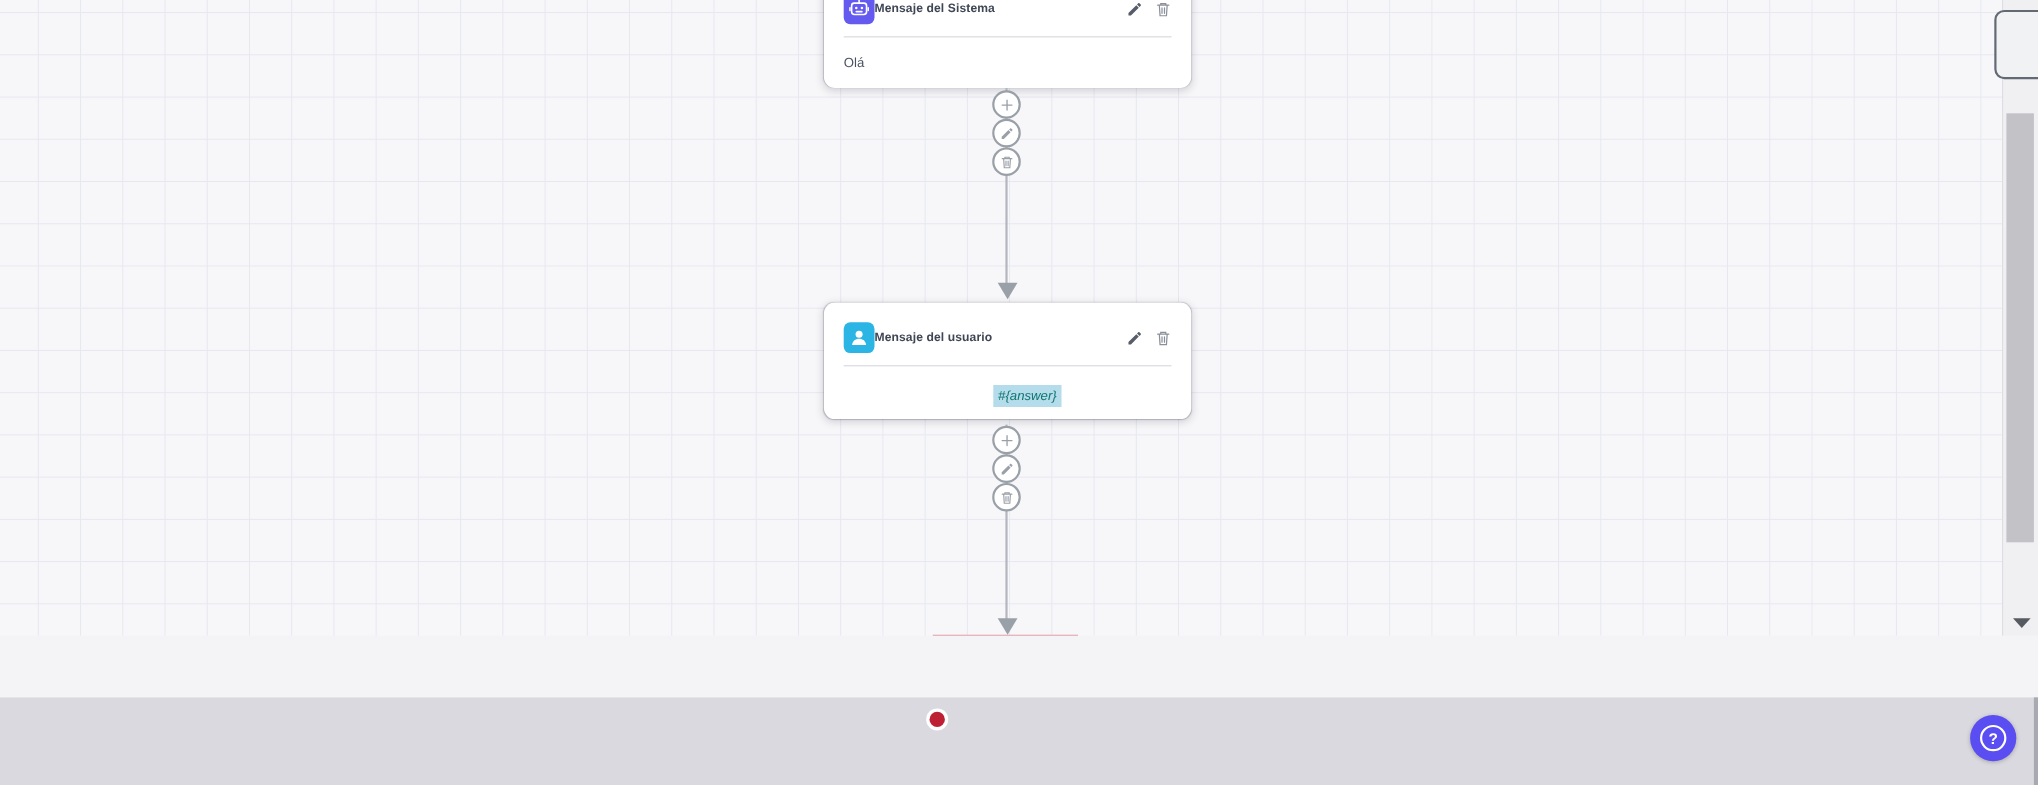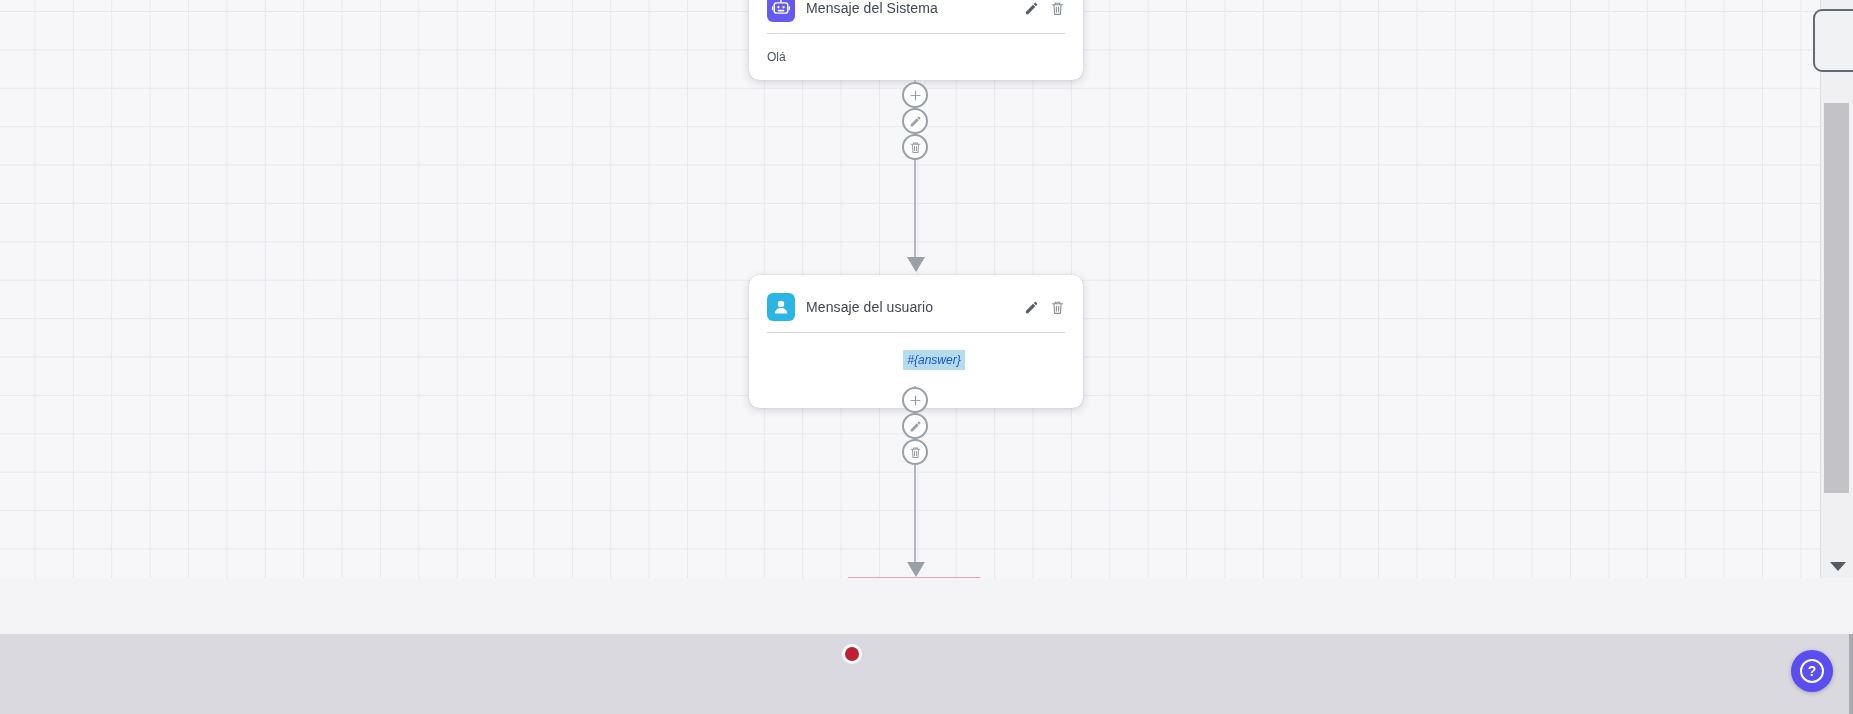--- a/index.html
+++ b/index.html
@@ -19,26 +19,26 @@
   }
 
   
   .node {
     position:absolute; left:749px; width:334px; background:#ffffff;
     border-radius:10px; box-shadow:0 2px 8px rgba(40,40,60,.18), 0 0 1px rgba(40,40,60,.25);
   }
   .node-header { display:flex; align-items:center; padding:18px 18px 11px 18px; }
   .node-icon { width:28px; height:28px; border-radius:6px; display:flex; align-items:center; justify-content:center; flex:0 0 28px; }
   .node-icon svg { width:22px; height:22px; }
-  .node-title { margin-left:11px; font-size:14px; font-weight:normal; color:#3f4654; letter-spacing:.1px; }
+  .node-title { font-size:11px; font-weight:bold; color:#3f4654; letter-spacing:.1px; }
   .node-actions { margin-left:auto; display:flex; align-items:center; gap:11px; }
   .node-actions .act { width:15px; height:15px; cursor:pointer; display:flex; align-items:center; justify-content:center; }
   .node-divider { height:1px; background:#d6d8dd; margin:0 18px; }
   .node-body { padding:0 18px; display:flex; align-items:center; font-size:12px; color:#4a5160; }
-  .hl { background:#b4dcea; font-style:italic; color:#1d4ed8; padding:3px 4px;margin-left:36px; }
+  .hl { background:#b4dcea; font-style:italic; color:#0f766e; padding:3px 4px;margin-left:36px; }
 
   
   .cline { position:absolute; width:2px; background:#b3b6bd; left:914px; }
   .arrowhead { position:absolute; left:907px; width:0; height:0;
     border-left:9px solid transparent; border-right:9px solid transparent; border-top:15px solid #9aa0a8; }
   .cbtn {
     position:absolute; left:902px; width:26px; height:26px; border-radius:50%;
     background:#fff; border:2px solid #9aa0a8; color:#9aa0a8;
     display:flex; align-items:center; justify-content:center; cursor:pointer;
   }
@@ -128,21 +128,21 @@
       <svg viewBox="0 0 16 16" fill="currentColor">
           <path d="M2 11.6V14h2.4L12 6.4 9.6 4 2 11.6zM13.9 4.5c.3-.3.3-.8 0-1.1l-1.3-1.3c-.3-.3-.8-.3-1.1 0l-1.2 1.2 2.4 2.4 1.2-1.2z"></path>
         </svg>
     </div>
     <div class="cbtn" style="top:134px;">
       <svg viewBox="0 0 16 16" fill="none" stroke="currentColor" stroke-width="1.3" stroke-linecap="round">
           <path d="M2.6 4h10.8M5.6 4V2.4h4.8V4M4.2 4l.7 10.2h6.2L11.8 4M6.8 6.6v5.2M9.2 6.6v5.2"></path>
         </svg>
     </div>
 
-    <div class="node" style="top:275px; height:133px;">
+    <div class="node" style="top:275px; height:106px;">
       <div class="node-header">
         <div class="node-icon" style="background:#2ab5e5;">
           <svg viewBox="0 0 24 24" fill="#ffffff">
             <circle cx="12" cy="8.6" r="3.5"></circle>
             <path d="M5 19.2c.6-4 3.3-6.2 7-6.2s6.4 2.2 7 6.2z"></path>
           </svg>
         </div>
         <div class="node-title">Mensaje del usuario</div>
         <div class="node-actions">
           <span class="act">

